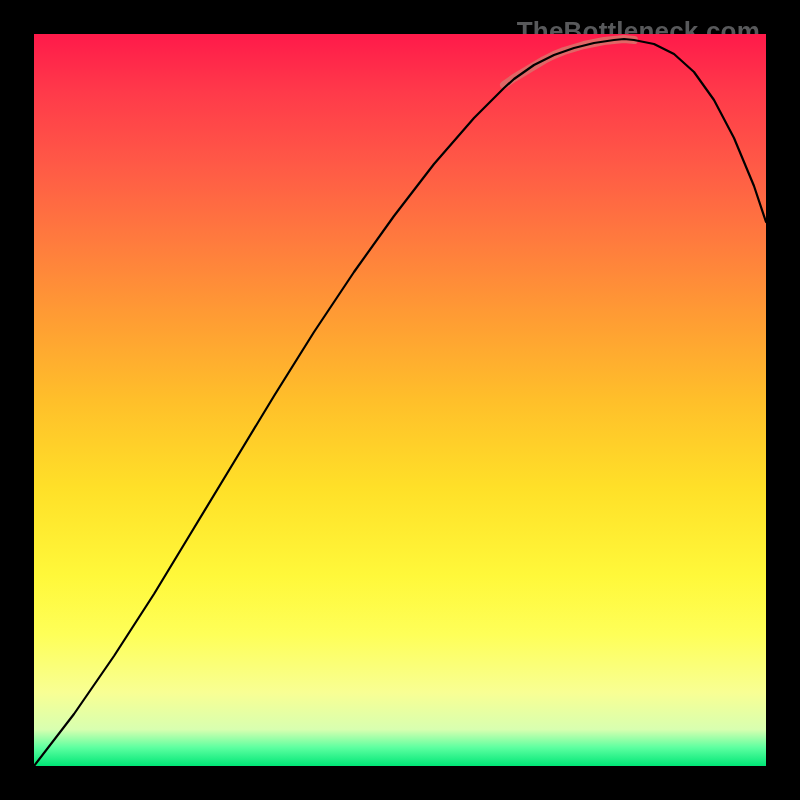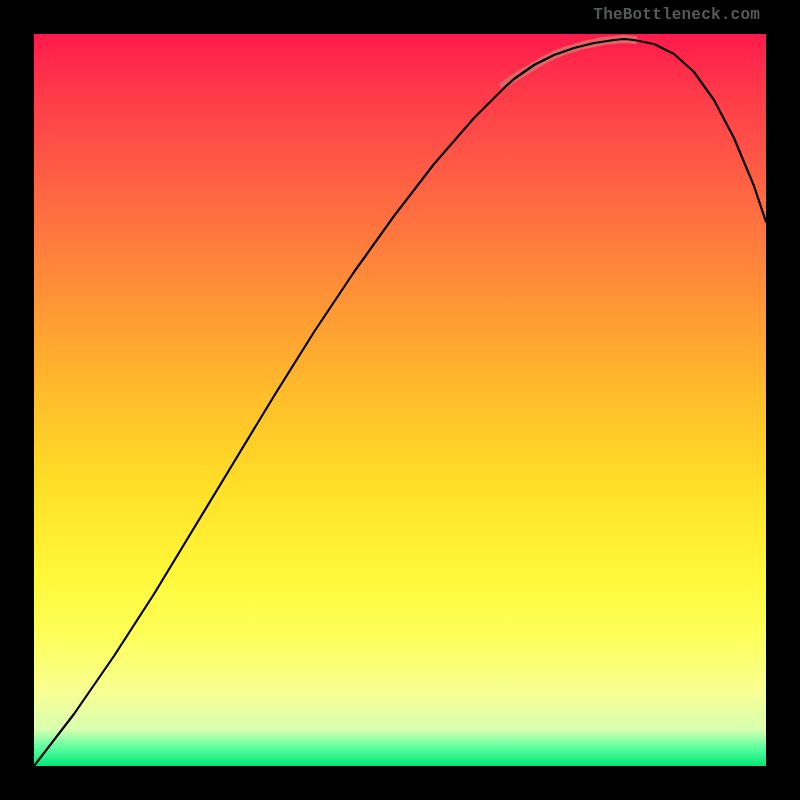--- a/index.html
+++ b/index.html
@@ -23,23 +23,23 @@
       #fff83a 74%,
       #feff58 82%,
       #f8ff94 90%,
       #d8ffb0 95%,
       #5cffa0 97.5%,
       #00e676 100%
     );
   }
   .watermark {
     position: absolute;
-    top: 6px; right: 40px;
-    font-family: Liberation Mono, monospace;
-    font-size: 16px;
+    top: 16px; right: 40px;
+    font-family: Liberation Sans, sans-serif;
+    font-size: 26px;
     font-weight: bold;
     color: #58595b;
     letter-spacing: 0.2px;
   }
   .curve {
     position: absolute;
     top: 0; left: 0;
     width: 732px; height: 732px;
     pointer-events: none;
   }

